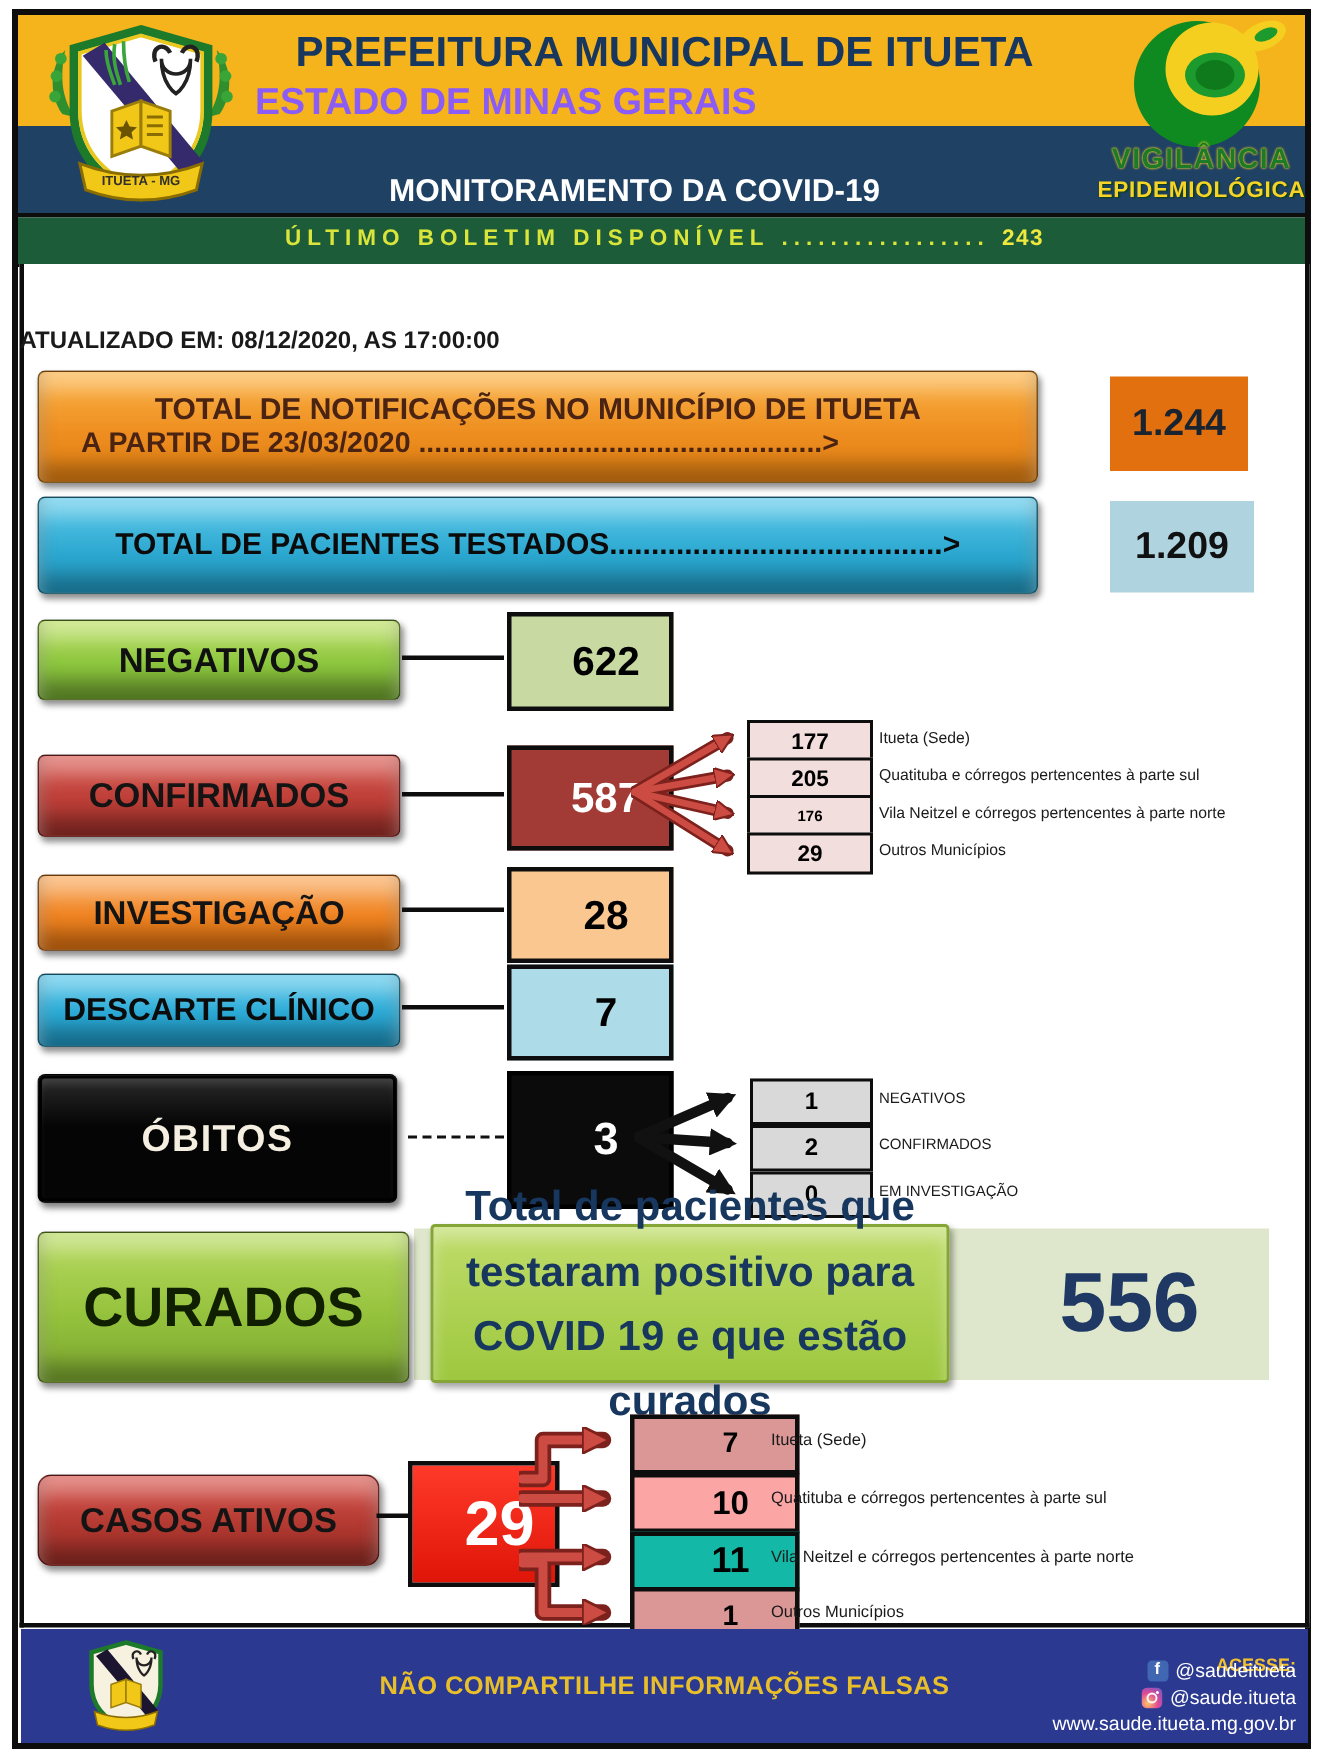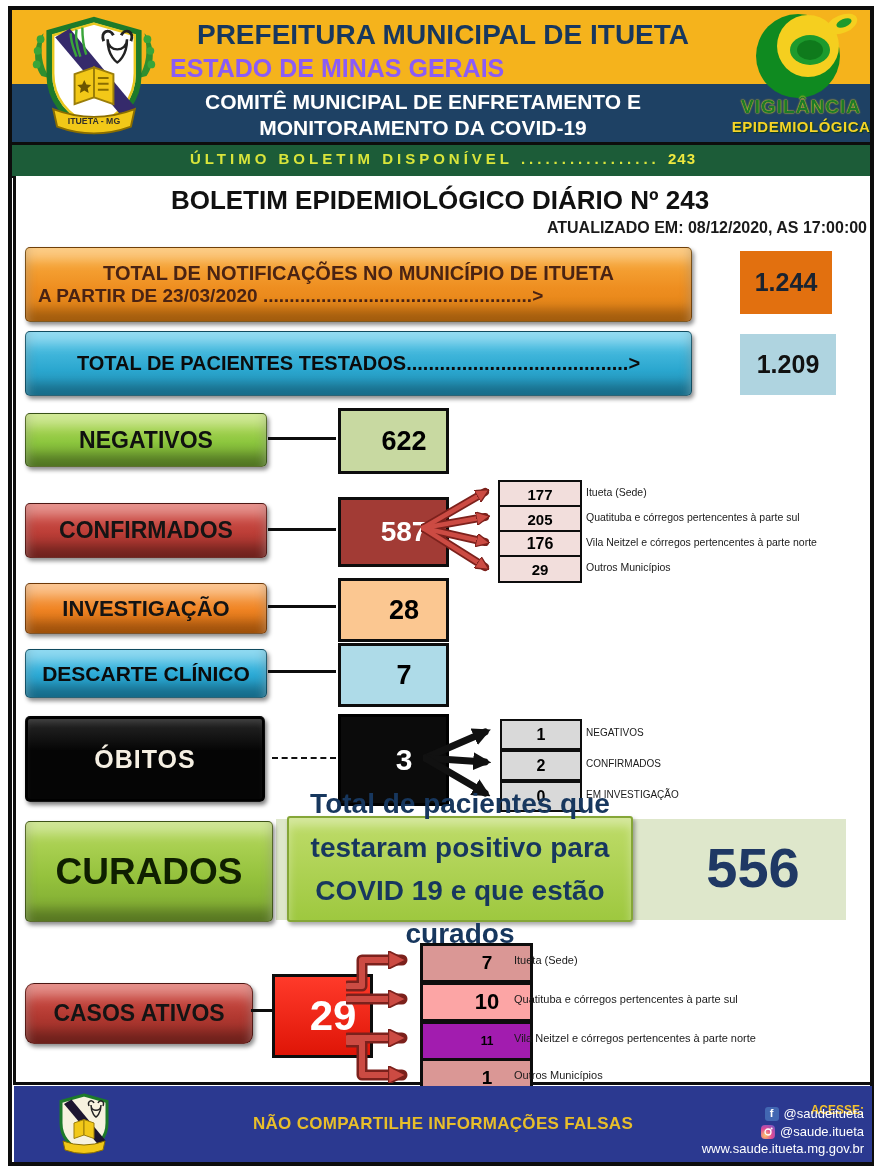--- a/index.html
+++ b/index.html
@@ -12,21 +12,21 @@
   .band-sep{left:12px;top:142px;width:862px;height:3px;background:#0d0d0d;}
   .band-green{left:12px;top:145px;width:862px;height:31px;background:#1C5C38;border-bottom:2px solid #0d0d0d;}
   .content-box{left:13px;top:176px;width:854px;height:906px;border-left:3px solid #0d0d0d;border-right:3px solid #0d0d0d;border-bottom:3px solid #0d0d0d;background:#fff;}
   .hdr-title{left:170px;top:19px;width:546px;text-align:center;font-size:28px;font-weight:bold;color:#17375E;letter-spacing:0px;}
   .hdr-sub{left:170px;top:54px;width:546px;text-align:left;font-size:25px;font-weight:bold;color:#8b5cf6;}
   .nv1{left:150px;top:90px;width:546px;text-align:center;font-size:21px;font-weight:bold;color:#ffffff;}
   .nv2{left:150px;top:116px;width:546px;text-align:center;font-size:21px;font-weight:bold;color:#ffffff;}
   .greenbar-text{left:12px;top:150px;width:862px;text-align:center;font-size:15px;font-weight:bold;color:#D9E53B;letter-spacing:4px;}
   .greenbar-text .num{color:#EFE93F;letter-spacing:1px;}
   .doc-title{left:13px;top:185px;width:854px;text-align:center;font-size:26px;font-weight:bold;color:#111;}
-  .doc-sub{left:13px;top:219px;width:854px;text-align:right;font-size:16px;font-weight:bold;color:#1a1a1a;}
+  .doc-sub{left:13px;top:219px;width:854px;text-align:left;font-size:16px;font-weight:bold;color:#1a1a1a;}
   .btn3d{border-radius:5px;display:flex;align-items:center;justify-content:center;font-weight:bold;
     box-shadow:inset 0 12px 12px rgba(255,255,255,.35), inset 0 -12px 12px rgba(0,0,0,.28), 2px 3px 4px rgba(0,0,0,.45);
     border:1px solid rgba(0,0,0,.5);}
   .bar-orange{background:linear-gradient(#FBB245,#EE8E20 55%,#E07F12);color:#4a2313;flex-direction:column;align-items:stretch;justify-content:center;}
   .bar-blue{background:linear-gradient(#5BC9EB,#2BA7CF 60%,#2196BE);color:#0b0b0b;}
   .btn-green{background:linear-gradient(#BCDF62,#8CC63E 55%,#6FA12F);color:#101010;}
   .btn-red{background:linear-gradient(#DA5A52,#BC3E37 55%,#992E28);color:#141414;}
   .btn-orange{background:linear-gradient(#FAA95B,#EF8322 55%,#DB6F0E);color:#141414;}
   .btn-cyan{background:linear-gradient(#55C6EA,#2BAAD6 55%,#1E93BD);color:#0b0b0b;}
   .btn-black{background:linear-gradient(#2a2a2a,#050505 40%);color:#f5efe2;box-shadow:inset 0 0 0 2px #000, inset 0 6px 6px rgba(255,255,255,.12), 2px 3px 4px rgba(0,0,0,.5);}
@@ -67,21 +67,20 @@
 
   <div class="abs band-yellow"></div>
   <div class="abs band-navy"></div>
   <div class="abs band-sep"></div>
   <div class="abs band-green"></div>
   <div class="abs frame"></div>
   <div class="abs content-box"></div>
 
   <div class="abs hdr-title">PREFEITURA MUNICIPAL DE ITUETA</div>
   <div class="abs hdr-sub">ESTADO DE MINAS GERAIS</div>
-  <div class="abs nv1">COMITÊ MUNICIPAL DE ENFRETAMENTO E</div>
   <div class="abs nv2">MONITORAMENTO DA COVID-19</div>
   <div class="abs greenbar-text">
     <span>ÚLTIMO BOLETIM DISPONÍVEL</span>
     <span>.................</span>
     <span class="num">243</span>
   </div>
 
   <svg class="abs" style="left:26px;top:13px" width="136" height="130" viewBox="0 0 140 132">
     <g id="crest-g">
       <path d="M16,64 C6,50 8,30 18,20 C14,40 16,52 24,66 Z" fill="#2f8f2f"></path>
@@ -114,26 +113,25 @@
       <circle cx="86" cy="32" r="23" fill="#128a22" opacity="0"></circle>
       <ellipse cx="84" cy="40" rx="20" ry="15" fill="#1d9a2d"></ellipse>
       <ellipse cx="84" cy="40" rx="13" ry="10" fill="#0f7a1c"></ellipse>
       <ellipse cx="116" cy="14" rx="16" ry="9" fill="#f5cf1f" transform="rotate(-22 116 14)"></ellipse>
       <ellipse cx="118" cy="13" rx="8" ry="4" fill="#1d9a2d" transform="rotate(-22 118 13)"></ellipse>
     </svg>
     <div class="vig-t1" style="position:absolute;left:0;top:86px;width:150px;text-align:center">VIGILÂNCIA</div>
     <div class="vig-t2" style="position:absolute;left:0;top:108px;width:150px;text-align:center">EPIDEMIOLÓGICA</div>
   </div>
 
-  <div class="abs doc-title">BOLETIM EPIDEMIOLÓGICO DIÁRIO Nº 243</div>
   <div class="abs doc-sub">ATUALIZADO EM: 08/12/2020, AS 17:00:00</div>
 
   <div class="abs btn3d bar-orange" style="left:25px;top:247px;width:665px;height:73px">
     <div style="text-align:center;font-size:20px;font-weight:bold">TOTAL DE NOTIFICAÇÕES NO MUNICÍPIO DE ITUETA</div>
-    <div style="text-align:left;padding-left:12px;font-size:19px;font-weight:bold">A PARTIR DE 23/03/2020 ...................................................&gt;</div>
+    <div style="text-align:left;padding-left:28px;font-size:19px;font-weight:bold">A PARTIR DE 23/03/2020 ...................................................&gt;</div>
   </div>
   <div class="abs" style="left:740px;top:251px;width:92px;height:63px;background:#E2700F;display:flex;align-items:center;justify-content:center;font-size:25px;font-weight:bold;color:#1a2330">1.244</div>
 
   <div class="abs btn3d bar-blue" style="left:25px;top:331px;width:665px;height:63px;font-size:20px">TOTAL DE PACIENTES TESTADOS........................................&gt;</div>
   <div class="abs" style="left:740px;top:334px;width:96px;height:61px;background:#AFD4E0;display:flex;align-items:center;justify-content:center;font-size:25px;font-weight:bold;color:#111">1.209</div>
 
   <div class="abs btn3d btn-green" style="left:25px;top:413px;width:240px;height:52px;font-size:23px">NEGATIVOS</div>
   <div class="abs connector" style="left:268px;top:437px;width:68px"></div>
   <div class="abs valuebox" style="left:338px;top:408px;width:84px;height:60px;background:#C8D9A1;font-size:27px">622</div>
 
@@ -151,21 +149,21 @@
       <line x1="2" y1="60" x2="64" y2="24" marker-end="url(#mk-red)"></line>
       <line x1="2" y1="60" x2="64" y2="49" marker-end="url(#mk-red)"></line>
       <line x1="2" y1="60" x2="64" y2="74" marker-end="url(#mk-red)"></line>
       <line x1="2" y1="60" x2="64" y2="99" marker-end="url(#mk-red)"></line>
     </g>
   </svg>
   <div class="abs minibox" style="left:498px;top:480px;width:80px;height:24px;font-size:15px">177</div>
   <div class="abs lbl-small" style="left:586px;top:480px;height:24px">Itueta (Sede)</div>
   <div class="abs minibox" style="left:498px;top:505px;width:80px;height:24px;font-size:15px">205</div>
   <div class="abs lbl-small" style="left:586px;top:505px;height:24px">Quatituba e córregos pertencentes à parte sul</div>
-  <div class="abs minibox" style="left:498px;top:530px;width:80px;height:24px;font-size:16px">176</div>
+  <div class="abs minibox" style="left:498px;top:530px;width:80px;height:24px;font-size:10px">176</div>
   <div class="abs lbl-small" style="left:586px;top:530px;height:24px">Vila Neitzel e córregos pertencentes à parte norte</div>
   <div class="abs minibox" style="left:498px;top:555px;width:80px;height:24px;font-size:15px">29</div>
   <div class="abs lbl-small" style="left:586px;top:555px;height:24px">Outros Municípios</div>
 
   <div class="abs btn3d btn-orange" style="left:25px;top:583px;width:240px;height:49px;font-size:22px">INVESTIGAÇÃO</div>
   <div class="abs connector" style="left:268px;top:605px;width:68px"></div>
   <div class="abs valuebox" style="left:338px;top:578px;width:84px;height:58px;background:#FBC791;font-size:27px">28</div>
 
   <div class="abs btn3d btn-cyan" style="left:25px;top:649px;width:240px;height:47px;font-size:21px">DESCARTE CLÍNICO</div>
   <div class="abs connector" style="left:268px;top:670px;width:68px"></div>
@@ -207,21 +205,21 @@
       <path d="M2,48 H16 V22 H54" marker-end="url(#mk-red)"></path>
       <path d="M2,61 H54" marker-end="url(#mk-red)"></path>
       <path d="M2,100 H54" marker-end="url(#mk-red)"></path>
       <path d="M2,104 H16 V137 H54" marker-end="url(#mk-red)"></path>
     </g>
   </svg>
   <div class="abs valuebox" style="left:420px;top:943px;width:86px;height:34px;background:#DA9795;font-size:19px">7</div>
   <div class="abs lbl-small" style="left:514px;top:943px;height:34px;font-size:11px">Itueta (Sede)</div>
   <div class="abs valuebox" style="left:420px;top:982px;width:86px;height:34px;background:#fca5a5;font-size:22px">10</div>
   <div class="abs lbl-small" style="left:514px;top:982px;height:34px;font-size:11px">Quatituba e córregos pertencentes à parte sul</div>
-  <div class="abs valuebox" style="left:420px;top:1021px;width:86px;height:34px;background:#a21caf;font-size:12px">11</div>
+  <div class="abs valuebox" style="left:420px;top:1021px;width:86px;height:34px;background:#14b8a6;font-size:24px">11</div>
   <div class="abs lbl-small" style="left:514px;top:1021px;height:34px;font-size:11px">Vila Neitzel e córregos pertencentes à parte norte</div>
   <div class="abs valuebox" style="left:420px;top:1058px;width:86px;height:34px;background:#DA9795;font-size:19px">1</div>
   <div class="abs lbl-small" style="left:514px;top:1058px;height:34px;font-size:11px">Outros Municípios</div>
 
   <div class="abs footer"></div>
   <svg class="abs" style="left:48px;top:1092px" width="72" height="66" viewBox="0 0 140 132">
     <path d="M70,6 L116,19 V62 C116,92 96,110 70,121 C44,110 24,92 24,62 V19 Z" fill="#f7f2df" stroke="#1d7a2a" stroke-width="6"></path>
     <polygon points="30,24 45,15 113,97 99,106" fill="#1c1530"></polygon>
     <polygon points="50,62 70,55 70,86 50,93" fill="#f2c818" stroke="#9a7d0a" stroke-width="2"></polygon>
     <polygon points="90,62 70,55 70,86 90,93" fill="#f2c818" stroke="#9a7d0a" stroke-width="2"></polygon>

